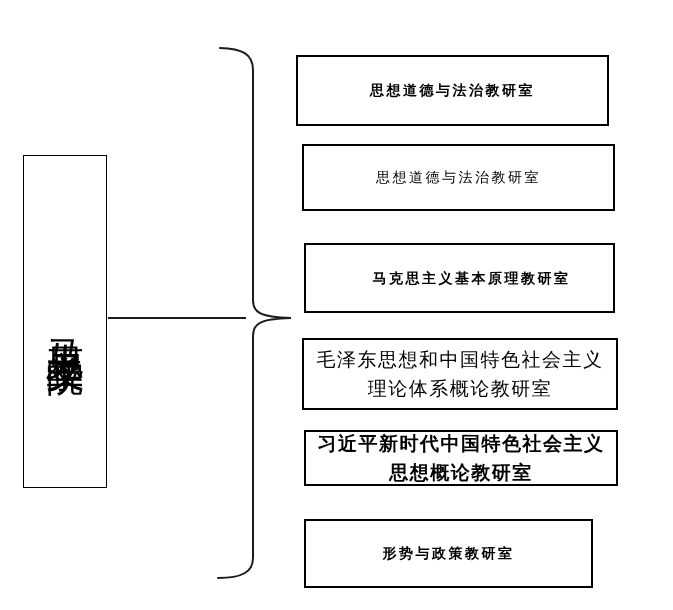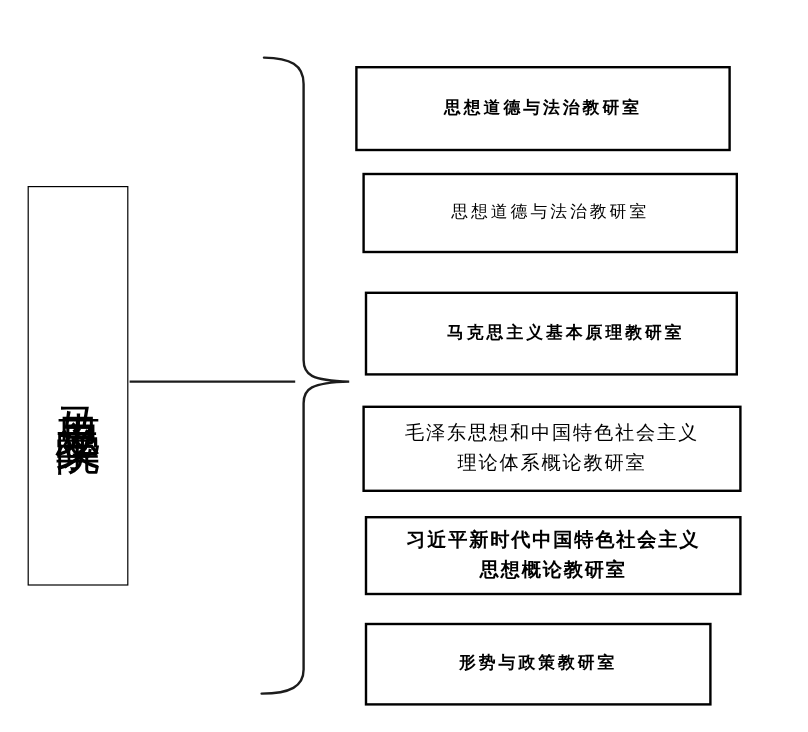--- a/index.html
+++ b/index.html
@@ -54,30 +54,30 @@
     justify-content: center;
     text-align: center;
   }
   .ctext {
     white-space: pre-line;
     font-size: 14px;
     letter-spacing: 2.5px;
     line-height: 1.5;
   }
   .two-line .ctext {
-    font-size: 16px;
+    font-size: 19px;
     letter-spacing: 1.5px;
     line-height: 1.55;
   }
   .bold .ctext { font-weight: bold; }
   .b1 { left: 296px; top: 55px;  width: 313px; height: 71px; }
   .b2 { left: 302px; top: 144px; width: 313px; height: 67px; }
   .b3 { left: 304px; top: 243px; width: 311px; height: 70px; padding-left: 24px; }
   .b4 { left: 302px; top: 338px; width: 316px; height: 72px; }
-  .b5 { left: 304px; top: 430px; width: 314px; height: 66px; }
+  .b5 { left: 304px; top: 430px; width: 314px; height: 56px; }
   .b6 { left: 304px; top: 519px; width: 289px; height: 69px; }
 </style>
 </head>
 <body>
 
 <div class="canvas">
 
   <svg class="connector-svg" viewBox="0 0 673 610" xmlns="http://www.w3.org/2000/svg">
     <path d="M 108 318 L 246 318" fill="none" stroke-width="2" stroke="#1c1c1c"></path>
     <path d="M 220 48

